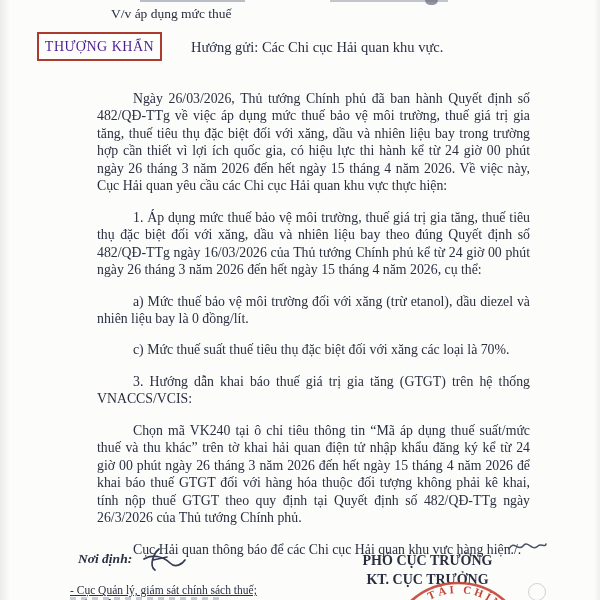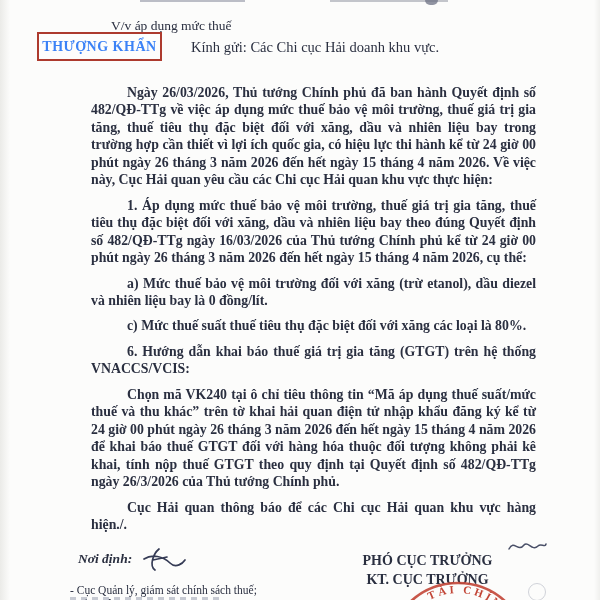--- a/index.html
+++ b/index.html
@@ -13,38 +13,38 @@
   #page::before{
     content:"";position:absolute;left:0;top:0;bottom:0;width:10px;
     background:linear-gradient(to right,#ebebe8,#fcfcfb);pointer-events:none;
   }
   #page::after{
     content:"";position:absolute;right:0;top:0;bottom:0;width:6px;
     background:linear-gradient(to left,#f0f0ee,#fcfcfb);pointer-events:none;
   }
   .frag{position:absolute;background:#6d7284;pointer-events:none;}
 
-  .subject{position:absolute;left:111px;top:6px;font-size:13.5px;margin-top:12px;}
+  .subject{position:absolute;left:111px;top:6px;font-size:13.5px;}
   .urgency{
     position:absolute;left:37px;top:32px;width:121px;height:25px;
-    border:2px solid #ad3a2e;color:#3b82f6;font-weight:bold;font-size:14px;
+    border:2px solid #ad3a2e;color:#4c1d95;font-weight:normal;font-size:14px;
     display:flex;align-items:center;justify-content:center;letter-spacing:.5px;
     background:rgba(255,255,255,.4);
   }
   .salutation{position:absolute;left:191px;top:39px;font-size:14.5px;}
 
   .bodytext{
     position:absolute;left:83px;top:76px;width:461px;
     font-size:13.8px;line-height:17.45px;text-align:justify;
   }
-  .bodytext p{margin:8px;text-indent:36px;font-weight:bold;}
+  .bodytext p{margin:14px;text-indent:36px;}
 
   .recip-head{position:absolute;left:78px;top:551px;font-size:13.5px;font-weight:bold;font-style:italic;}
   .recip-1{position:absolute;left:70px;top:598px;font-size:11.5px;}
-  .recip-2{position:absolute;left:70px;top:584px;font-size:11.5px;}
+  .recip-2{position:absolute;left:70px;top:584px;font-size:11.5px;text-decoration:underline;}
   .recip-cut{position:absolute;left:70px;top:597px;width:150px;height:3px;
     background:repeating-linear-gradient(to right,#9aa0b0 0 6px,transparent 6px 11px);opacity:.55;}
 
   .sigblock{position:absolute;left:335px;top:551px;width:185px;text-align:center;
     font-weight:bold;font-size:14px;line-height:19px;}
 
   .seal{position:absolute;left:373px;top:578px;pointer-events:none;}
   .ghost-ring{position:absolute;left:528px;top:583px;width:16px;height:16px;
     border:1.4px solid #b9bcc6;border-radius:50%;opacity:.65;}
 
@@ -58,28 +58,28 @@
   <div class="frag" style="left:140px;top:0;width:105px;height:2px;opacity:.45;"></div>
   <div class="frag" style="left:330px;top:0;width:118px;height:2px;opacity:.4;"></div>
   <div class="frag" style="left:425px;top:0;width:13px;height:5px;opacity:.75;border-radius:0 0 5px 5px;"></div>
 
   <div class="subject">V/v áp dụng mức thuế</div>
 
   <div class="urgency">
     <span>THƯỢNG KHẨN</span>
   </div>
 
-  <div class="salutation">Kính gửi: Các Chi cục Hải doanh khu vực.</div>
+  <div class="salutation">Hướng gửi: Các Chi cục Hải quan khu vực.</div>
 
   <div class="bodytext">
     <p>Ngày 26/03/2026, Thủ tướng Chính phủ đã ban hành Quyết định số 482/QĐ-TTg về việc áp dụng mức thuế bảo vệ môi trường, thuế giá trị gia tăng, thuế tiêu thụ đặc biệt đối với xăng, dầu và nhiên liệu bay trong trường hợp cần thiết vì lợi ích quốc gia, có hiệu lực thi hành kể từ 24 giờ 00 phút ngày 26 tháng 3 năm 2026 đến hết ngày 15 tháng 4 năm 2026. Về việc này, Cục Hải quan yêu cầu các Chi cục Hải quan khu vực thực hiện:</p>
     <p>1. Áp dụng mức thuế bảo vệ môi trường, thuế giá trị gia tăng, thuế tiêu thụ đặc biệt đối với xăng, dầu và nhiên liệu bay theo đúng Quyết định số 482/QĐ-TTg ngày 16/03/2026 của Thủ tướng Chính phủ kể từ 24 giờ 00 phút ngày 26 tháng 3 năm 2026 đến hết ngày 15 tháng 4 năm 2026, cụ thể:</p>
     <p>a) Mức thuế bảo vệ môi trường đối với xăng (trừ etanol), dầu diezel và nhiên liệu bay là 0 đồng/lít.</p>
-    <p>c) Mức thuế suất thuế tiêu thụ đặc biệt đối với xăng các loại là 80%.</p>
-    <p>6. Hướng dẫn khai báo thuế giá trị gia tăng (GTGT) trên hệ thống VNACCS/VCIS:</p>
+    <p>c) Mức thuế suất thuế tiêu thụ đặc biệt đối với xăng các loại là 70%.</p>
+    <p>3. Hướng dẫn khai báo thuế giá trị gia tăng (GTGT) trên hệ thống VNACCS/VCIS:</p>
     <p>Chọn mã VK240 tại ô chỉ tiêu thông tin “Mã áp dụng thuế suất/mức thuế và thu khác” trên tờ khai hải quan điện tử nhập khẩu đăng ký kể từ 24 giờ 00 phút ngày 26 tháng 3 năm 2026 đến hết ngày 15 tháng 4 năm 2026 để khai báo thuế GTGT đối với hàng hóa thuộc đối tượng không phải kê khai, tính nộp thuế GTGT theo quy định tại Quyết định số 482/QĐ-TTg ngày 26/3/2026 của Thủ tướng Chính phủ.</p>
     <p>Cục Hải quan thông báo để các Chi cục Hải quan khu vực hàng hiện./.</p>
   </div>
 
   <svg class="flourish" style="left:506px;top:536px;" width="42" height="20" viewBox="0 0 42 20">
     <path d="M3,13 C8,3 12,17 18,9 C22,4 26,16 32,10 C35,7 39,12 40,8" fill="none" stroke="#4a5068" stroke-width="1.5" stroke-linecap="round"></path>
   </svg>
 
   <div class="recip-head">Nơi định:</div>
 

